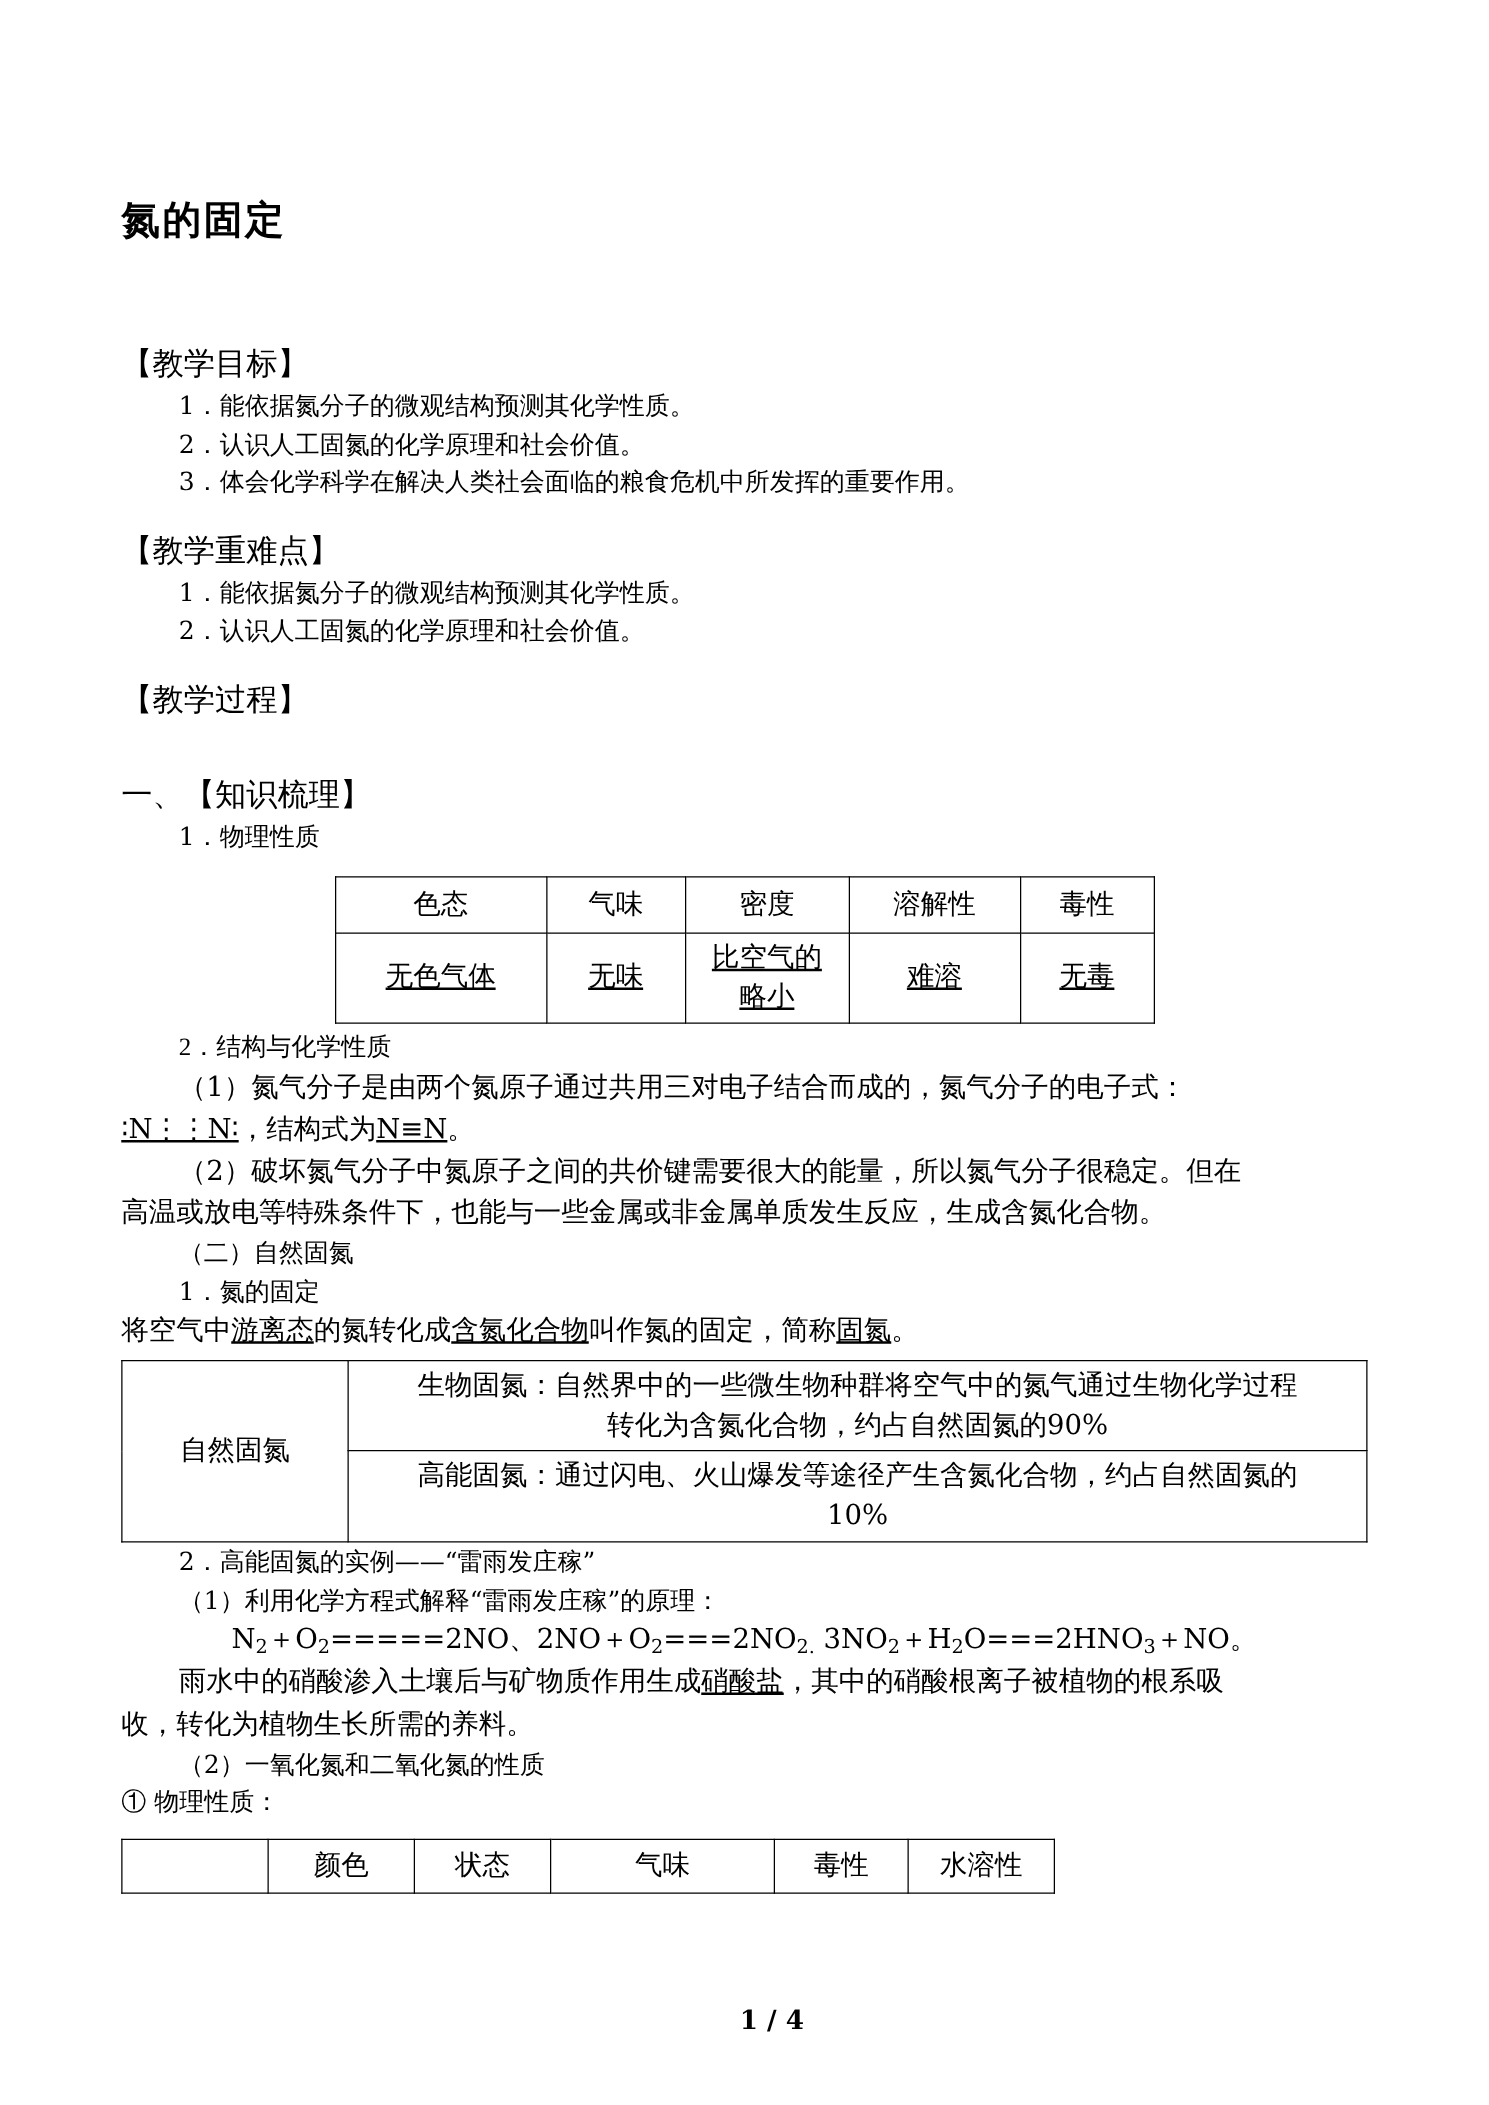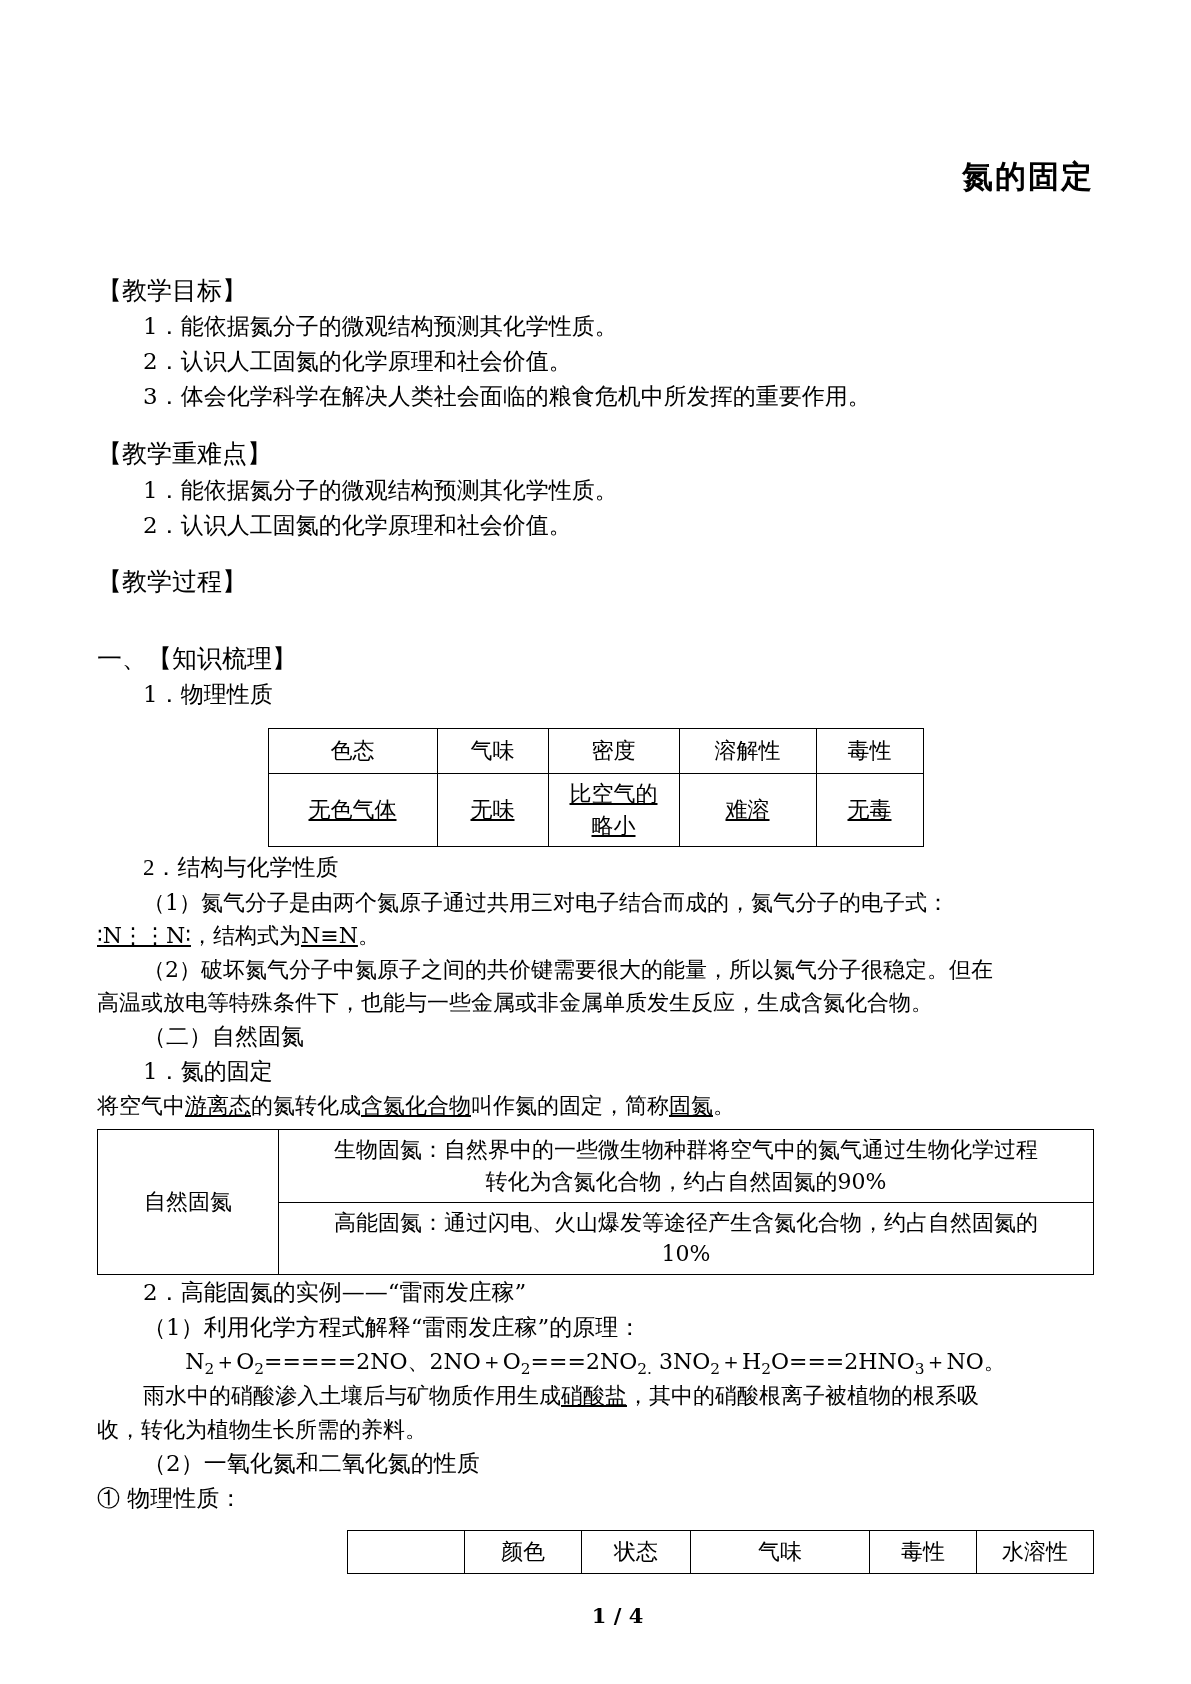--- a/index.html
+++ b/index.html
@@ -15,41 +15,41 @@
     position: relative;
     width: 1191px;
     height: 1684px;
     margin: 0 auto;
     background: #ffffff;
     box-sizing: border-box;
     padding: 0 97px;
     overflow: hidden;
   }
   .doc-title {
-    text-align: right;
+    text-align: left;
     font-size: 31px;
     font-weight: bold;
     letter-spacing: 2px;
     margin: 0;
     padding-top: 158px;
     line-height: 1.2;
   }
   .section-head {
     font-size: 25px;
     font-weight: normal;
     margin: 0;
     line-height: 1.45;
     letter-spacing: 0px;
   }
   .head-gap-1 { margin-top: 78px; }
   .head-gap-2 { margin-top: 22px; }
   .head-gap-3 { margin-top: 22px; }
   .head-gap-4 { margin-top: 40px; }
   .body-line {
-    font-size: 23px;
+    font-size: 20px;
     line-height: 1.52;
     margin: 0;
     white-space: nowrap;
   }
   .para {
     font-size: 22px;
     line-height: 1.52;
     margin: 0;
   }
   .indent-full { padding-left: 46px; }
@@ -69,21 +69,21 @@
   .t1-wrap { display: flex; justify-content: center; margin-top: 10px; }
   .t1 td { height: 36px; }
   .t1 .c1 { width: 148px; }
   .t1 .c2 { width: 90px; }
   .t1 .c3 { width: 110px; }
   .t1 .c4 { width: 116px; }
   .t1 .c5 { width: 86px; }
   .t2 { width: 100%; margin-top: 6px; }
   .t2 td { text-align: left; padding: 5px 8px; vertical-align: middle; }
   .t2 .lbl { width: 160px; text-align: center; }
-  .t3-wrap { display: flex; justify-content: flex-end; margin-top: 8px; }
+  .t3-wrap { display: flex; justify-content: flex-start; margin-top: 8px; }
   .t3 td { height: 34px; }
   .t3 .c0 { width: 96px; }
   .t3 .c1 { width: 96px; }
   .t3 .c2 { width: 88px; }
   .t3 .c3 { width: 158px; }
   .t3 .c4 { width: 86px; }
   .t3 .c5 { width: 96px; }
   .footer {
     position: absolute;
     left: 0;

